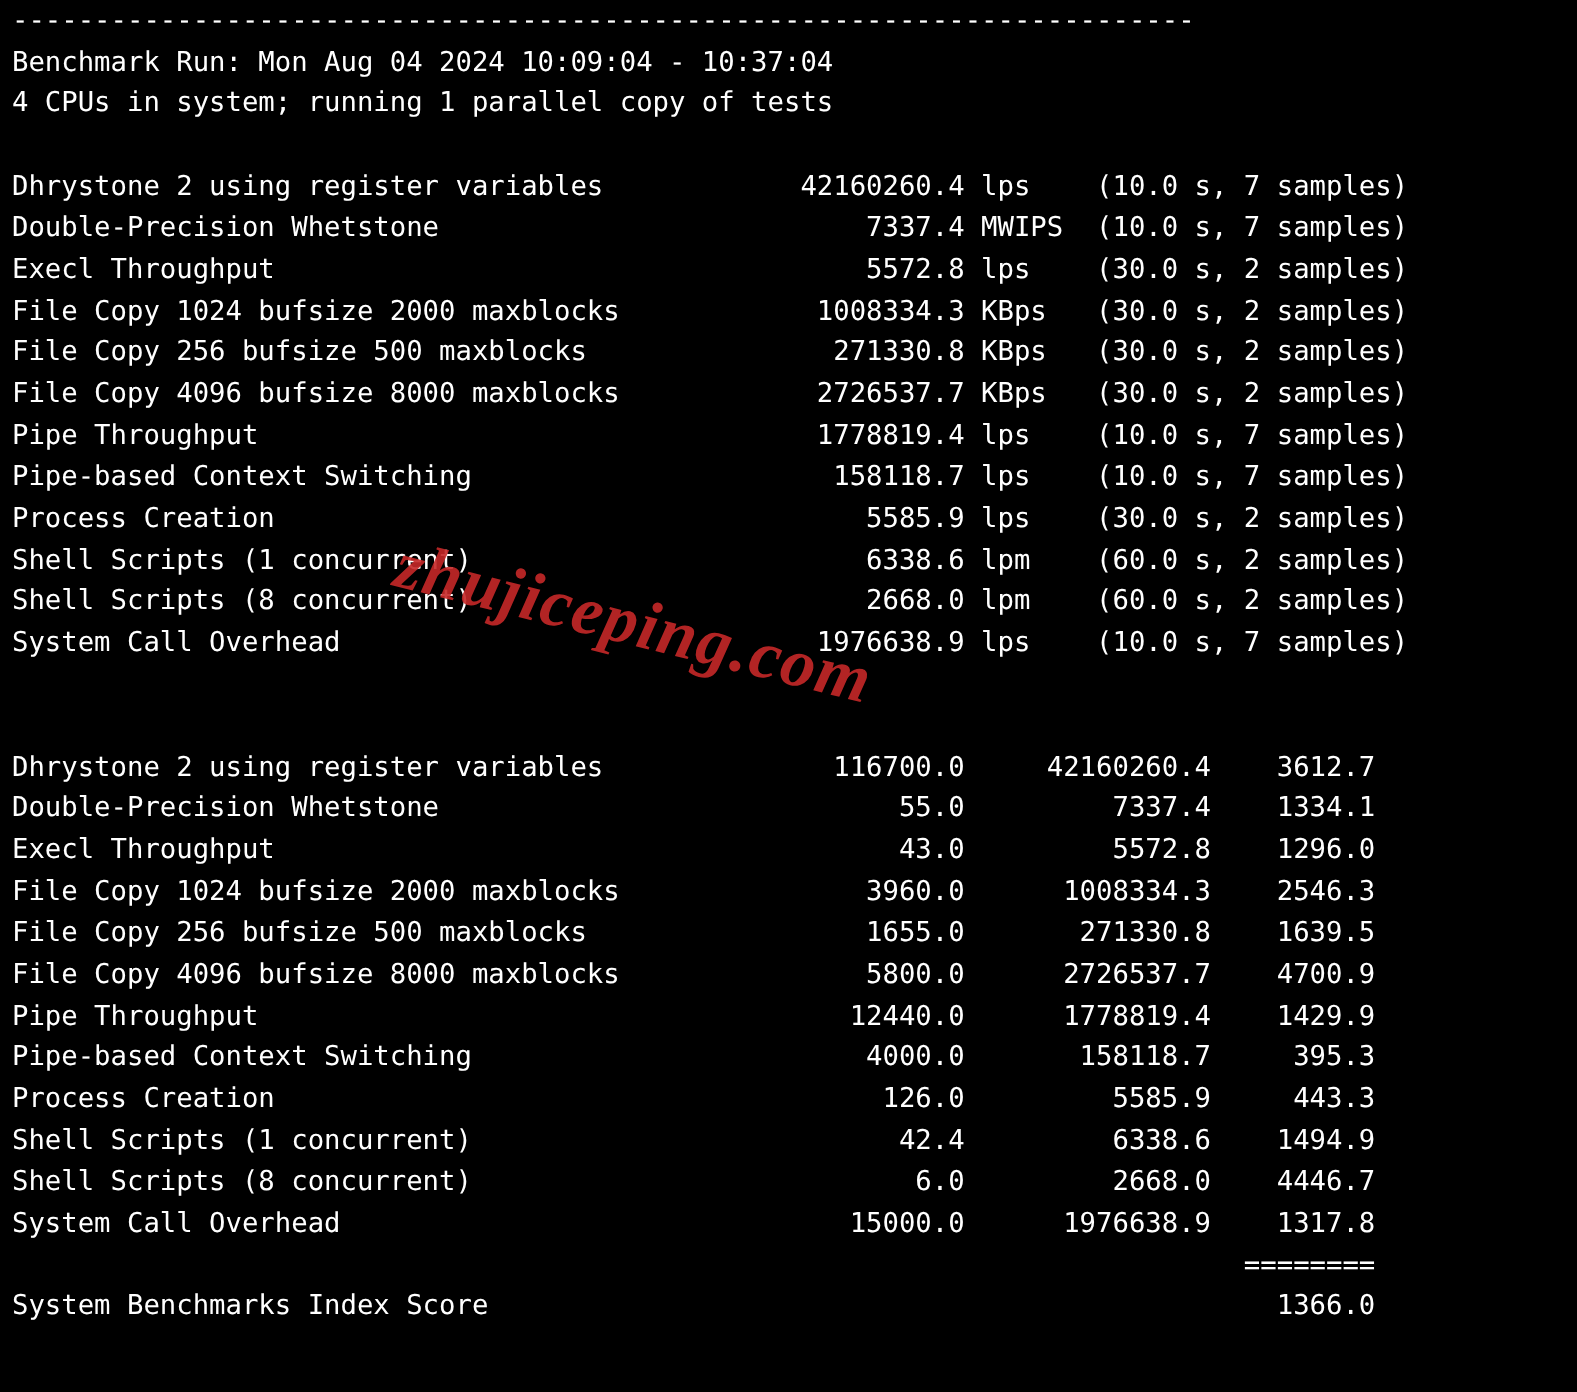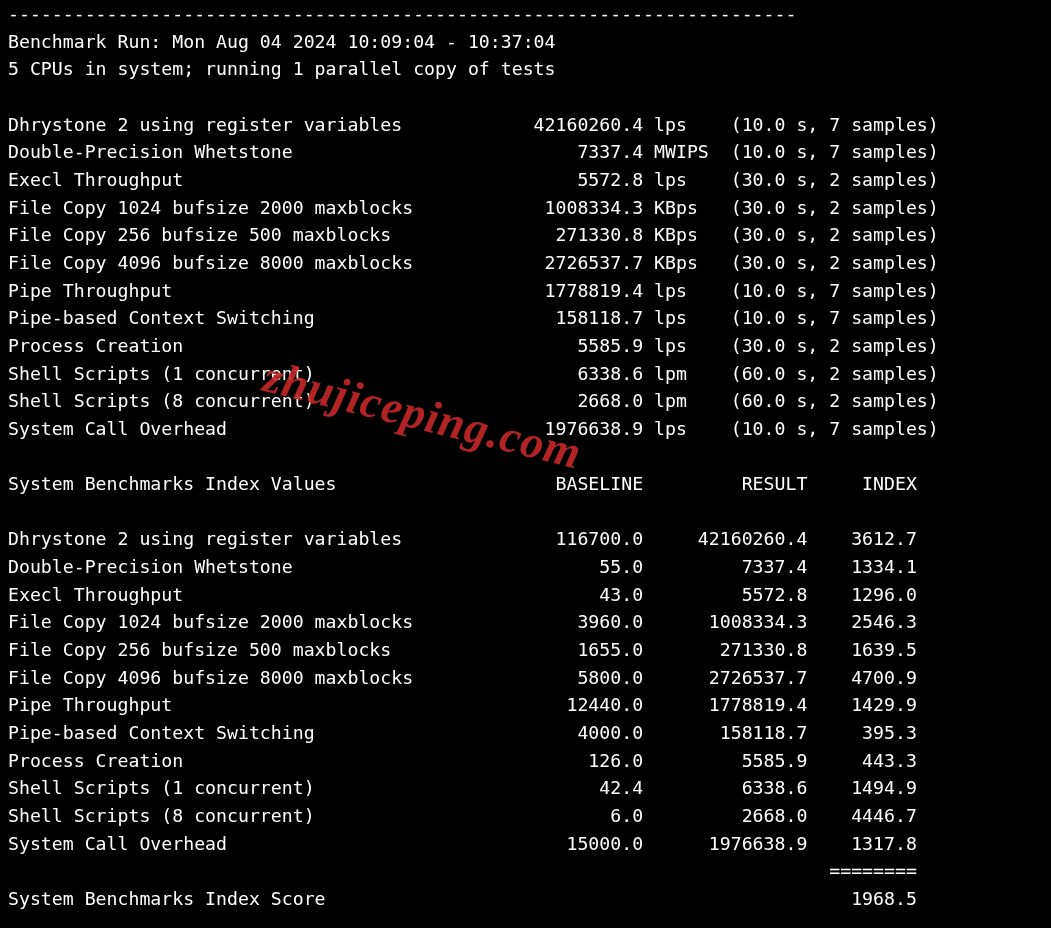--- a/index.html
+++ b/index.html
@@ -32,44 +32,43 @@
     left: 260px;
     top: 380px;
     letter-spacing: 1px;
   }
 </style>
 </head>
 <body>
 
 <div class="terminal"><span>------------------------------------------------------------------------</span>
 <span>Benchmark Run: Mon Aug 04 2024 10:09:04 - 10:37:04</span>
-<span>5 CPUs in system; running 1 parallel copy of tests</span>
+<span>4 CPUs in system; running 1 parallel copy of tests</span>
 
 <span id="tests-block">Dhrystone 2 using register variables            42160260.4 lps    (10.0 s, 7 samples)
 Double-Precision Whetstone                          7337.4 MWIPS  (10.0 s, 7 samples)
 Execl Throughput                                    5572.8 lps    (30.0 s, 2 samples)
 File Copy 1024 bufsize 2000 maxblocks            1008334.3 KBps   (30.0 s, 2 samples)
 File Copy 256 bufsize 500 maxblocks               271330.8 KBps   (30.0 s, 2 samples)
 File Copy 4096 bufsize 8000 maxblocks            2726537.7 KBps   (30.0 s, 2 samples)
 Pipe Throughput                                  1778819.4 lps    (10.0 s, 7 samples)
 Pipe-based Context Switching                      158118.7 lps    (10.0 s, 7 samples)
 Process Creation                                    5585.9 lps    (30.0 s, 2 samples)
 Shell Scripts (1 concurrent)                        6338.6 lpm    (60.0 s, 2 samples)
 Shell Scripts (8 concurrent)                        2668.0 lpm    (60.0 s, 2 samples)
 System Call Overhead                             1976638.9 lps    (10.0 s, 7 samples)
 </span>
-<span id="index-header-line">System Benchmarks Index Values                    BASELINE         RESULT     INDEX</span>
 <span id="index-block">
 Dhrystone 2 using register variables              116700.0     42160260.4    3612.7
 Double-Precision Whetstone                            55.0         7337.4    1334.1
 Execl Throughput                                      43.0         5572.8    1296.0
 File Copy 1024 bufsize 2000 maxblocks               3960.0      1008334.3    2546.3
 File Copy 256 bufsize 500 maxblocks                 1655.0       271330.8    1639.5
 File Copy 4096 bufsize 8000 maxblocks               5800.0      2726537.7    4700.9
 Pipe Throughput                                    12440.0      1778819.4    1429.9
 Pipe-based Context Switching                        4000.0       158118.7     395.3
 Process Creation                                     126.0         5585.9     443.3
 Shell Scripts (1 concurrent)                          42.4         6338.6    1494.9
 Shell Scripts (8 concurrent)                           6.0         2668.0    4446.7
 System Call Overhead                               15000.0      1976638.9    1317.8
 </span><span id="score-divider">                                                                           ========</span>
-<span id="score-line">System Benchmarks Index Score                                                1968.5</span>
+<span id="score-line">System Benchmarks Index Score                                                1366.0</span>
 <div class="watermark">zhujiceping.com</div></div>
 
 </body></html>

